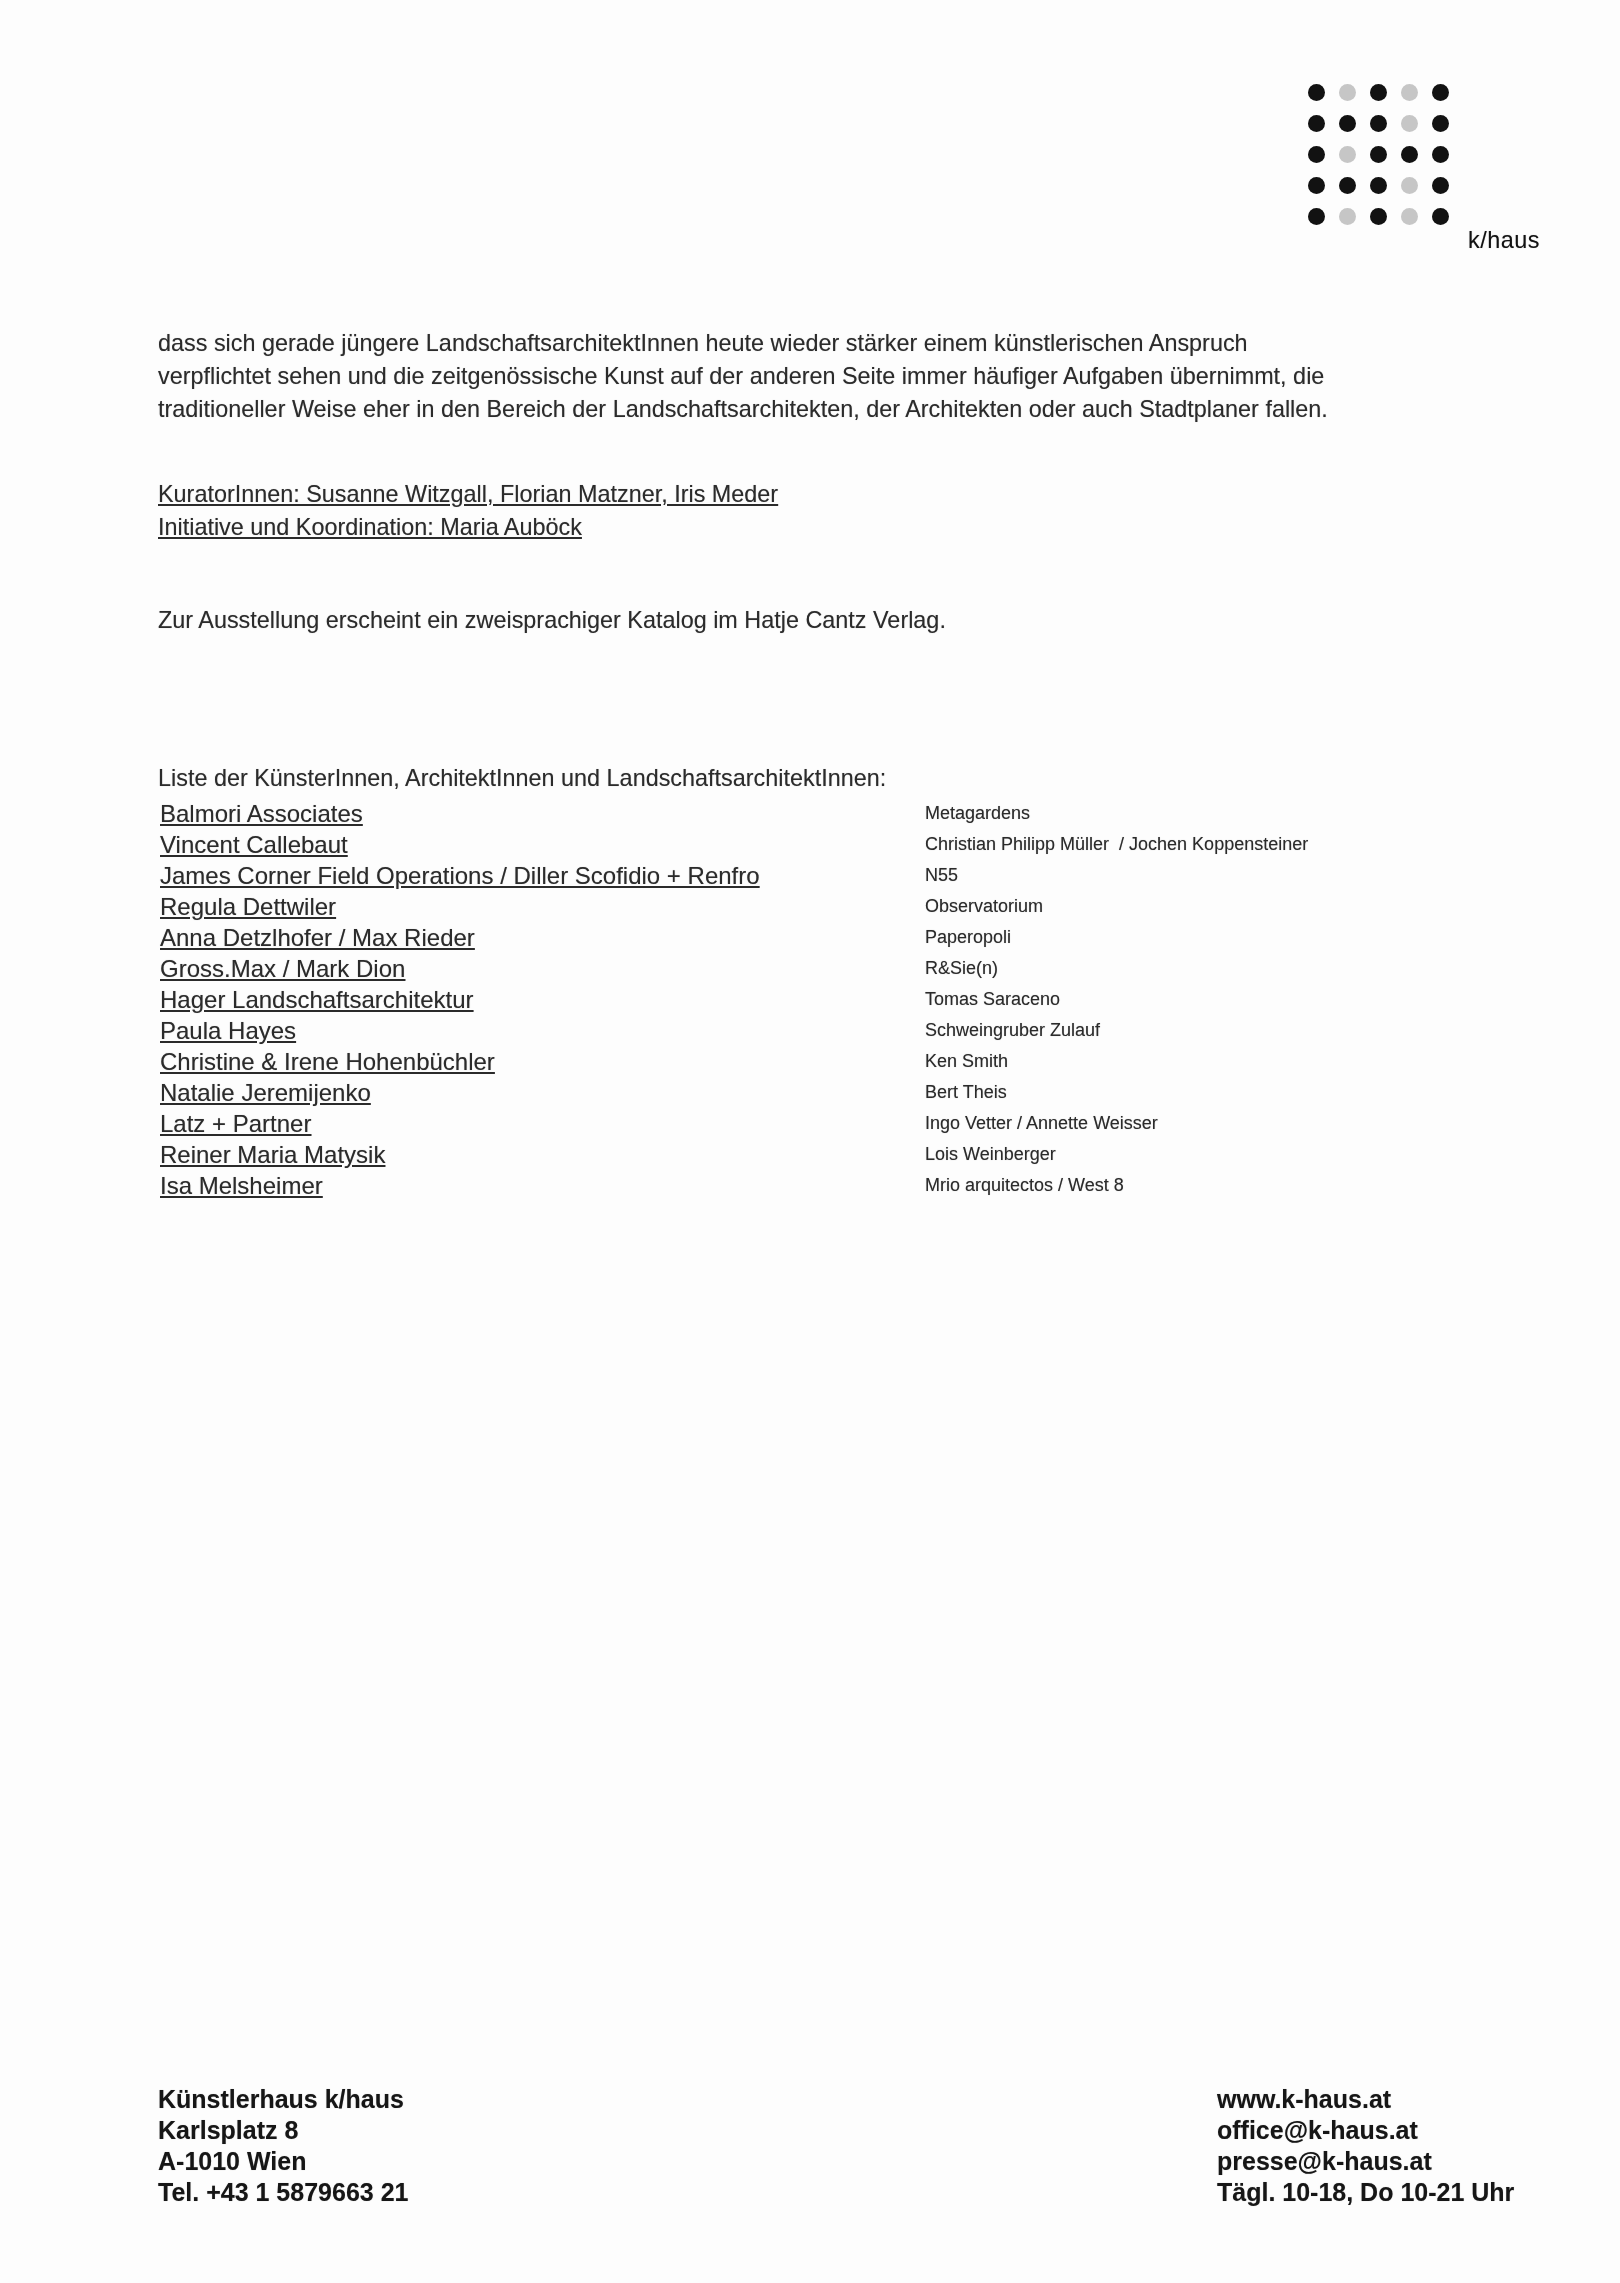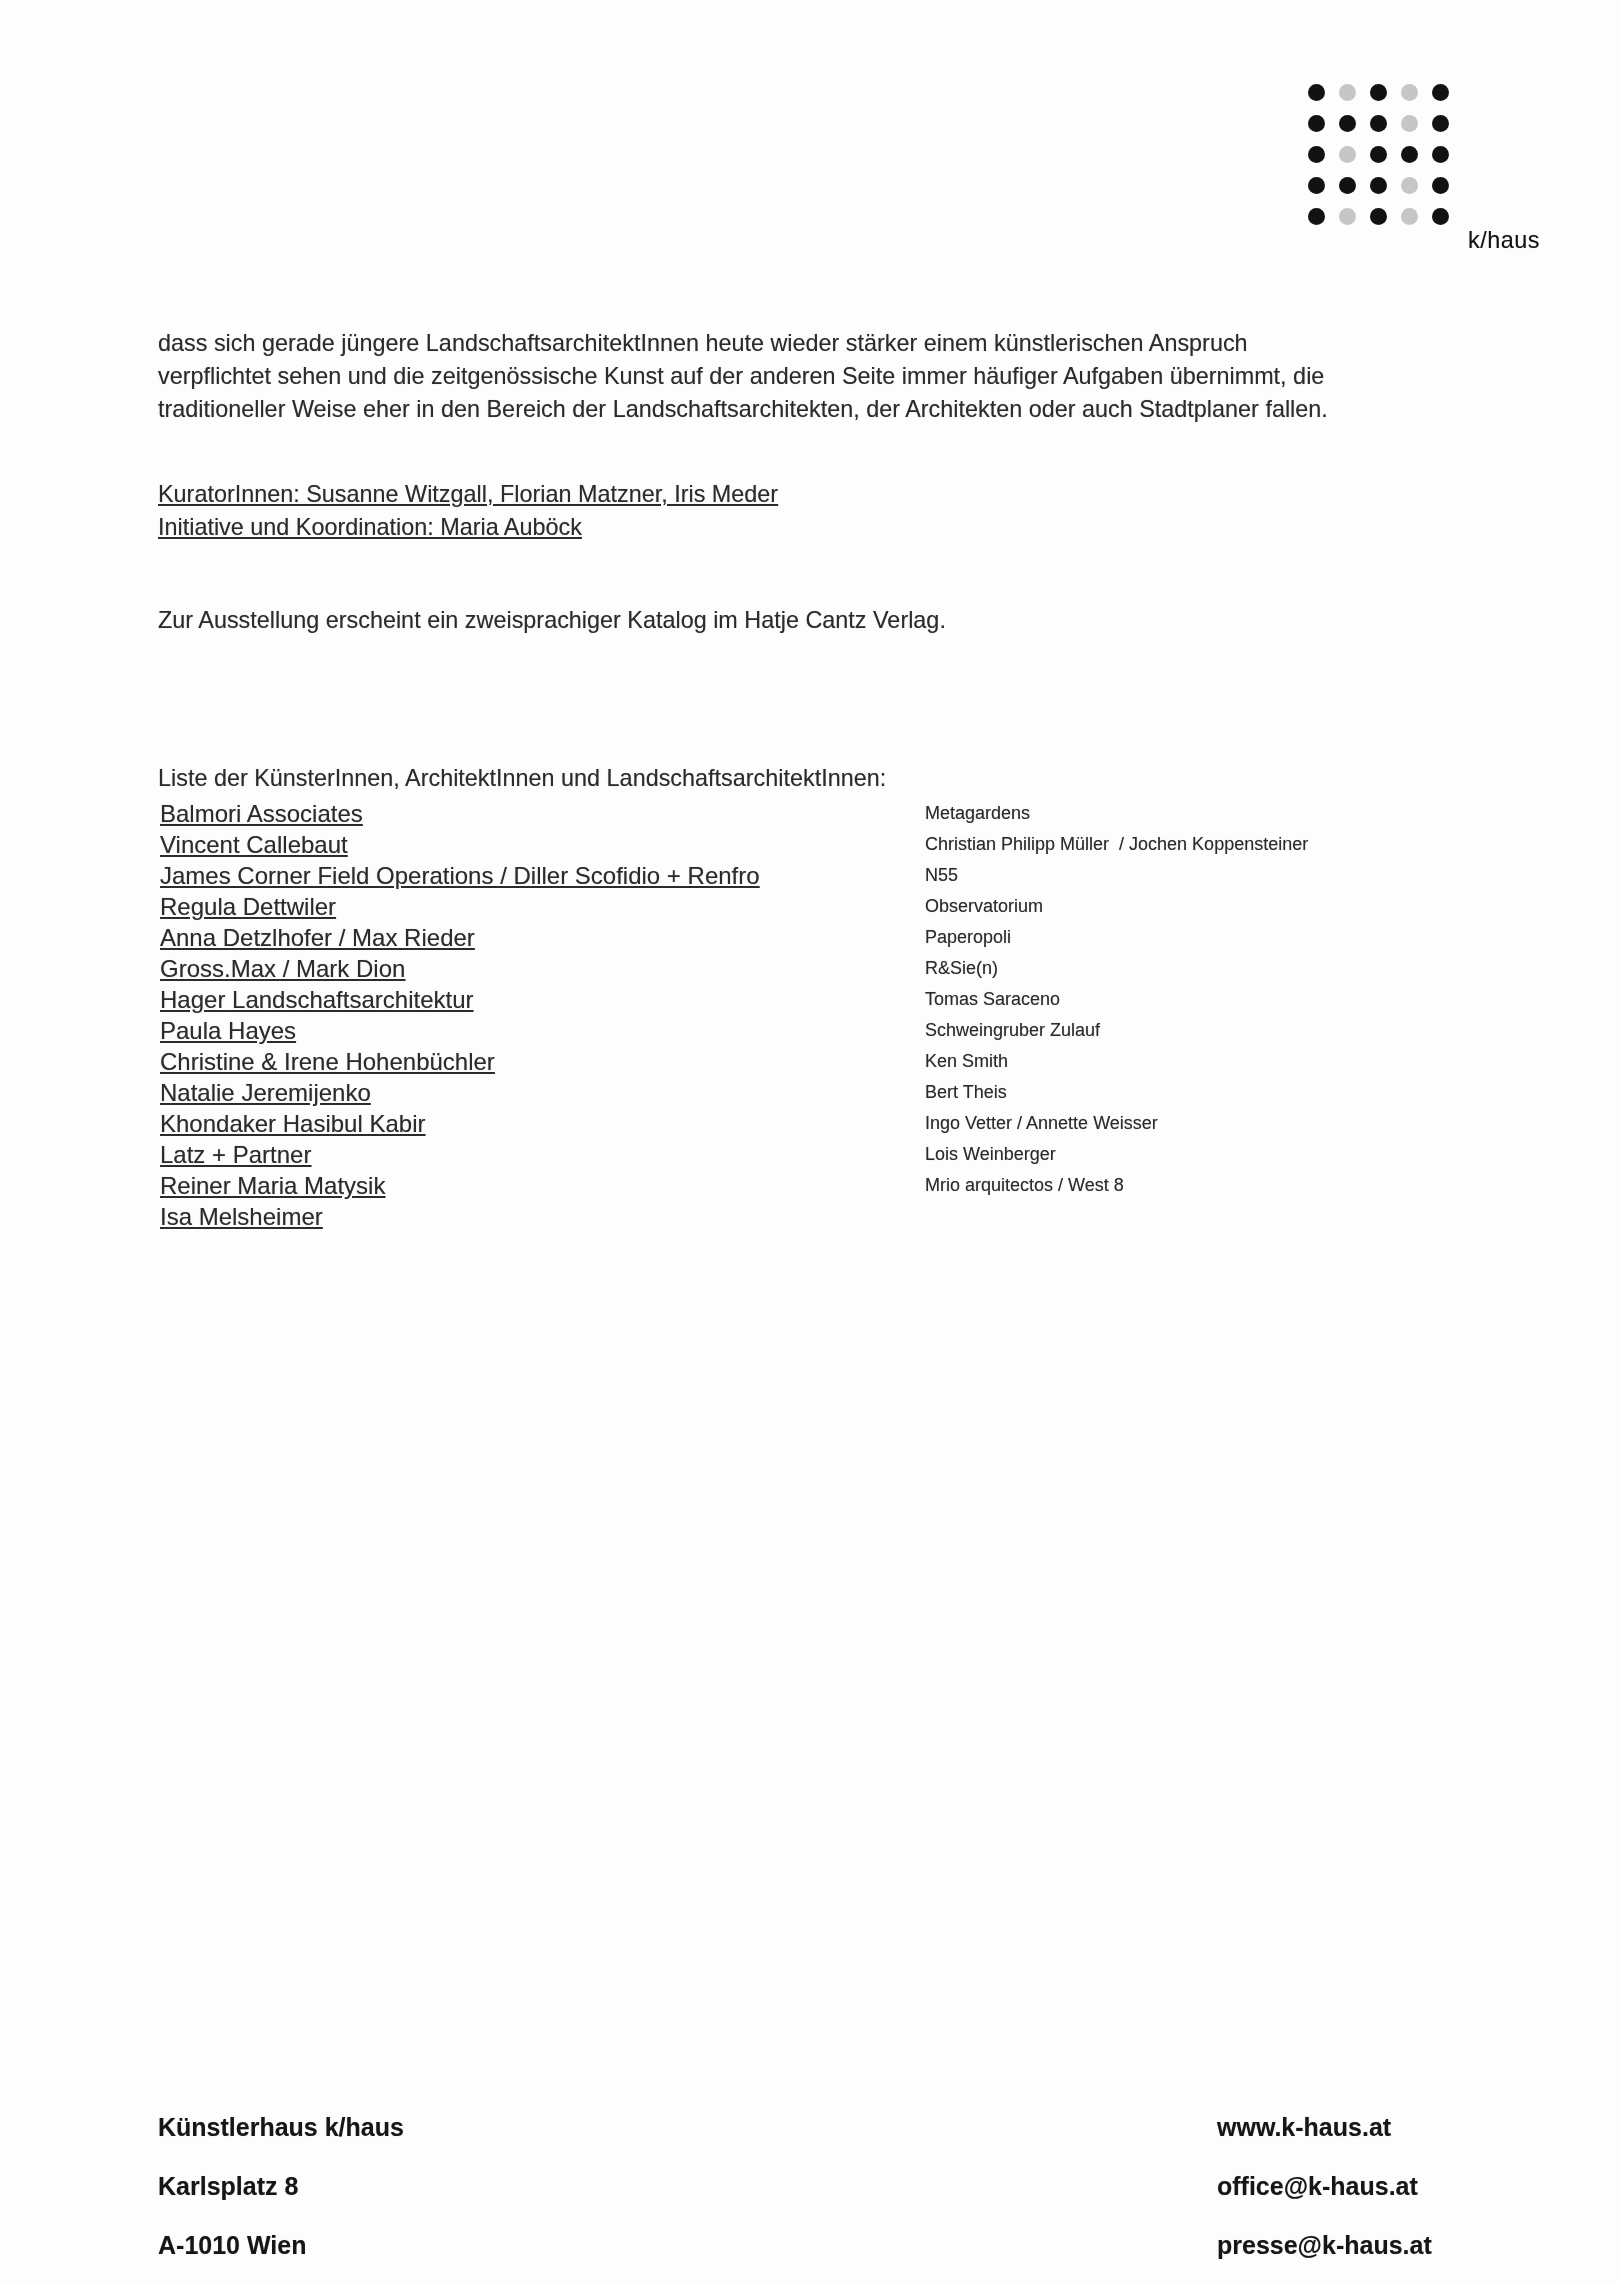--- a/index.html
+++ b/index.html
@@ -34,21 +34,21 @@
   #credits{position:absolute; left:158px; top:478px; font-size:23.4px;}
   #credits .text-line{line-height:33px; white-space:pre-wrap;text-decoration:underline;}
   #catalog{position:absolute; left:158px; top:604px; font-size:23.4px; line-height:33px;}
   #list-heading{position:absolute; left:158px; top:730px; font-size:23.4px; line-height:33px;margin-top:32px;}
   #col-left{position:absolute; left:160px; top:798px; font-size:24px;text-decoration:underline;}
   #col-right{position:absolute; left:925px; top:798px; font-size:18px;}
   .list-line{line-height:31px; white-space:pre-wrap;}
   
   #footer-left{position:absolute; left:158px; top:2084px; font-size:25px; font-weight:bold; color:var(--footer-text,#161616);}
   #footer-right{position:absolute; left:1217px; top:2084px; font-size:25px; font-weight:bold; color:var(--footer-text,#161616);}
-  .footer-line{line-height:31px; white-space:pre-wrap;margin-top:28px;}
+  .footer-line{line-height:31px; white-space:pre-wrap;}
 </style>
 </head>
 <body>
 
 <div class="page">
 
   <div id="logo-dots">
       <div class="dot dot-black"></div>
       <div class="dot dot-gray"></div>
       <div class="dot dot-black"></div>
@@ -96,21 +96,20 @@
       <div class="list-line">Balmori Associates</div>
       <div class="list-line">Vincent Callebaut</div>
       <div class="list-line">James Corner Field Operations / Diller Scofidio + Renfro</div>
       <div class="list-line">Regula Dettwiler</div>
       <div class="list-line">Anna Detzlhofer / Max Rieder</div>
       <div class="list-line">Gross.Max / Mark Dion</div>
       <div class="list-line">Hager Landschaftsarchitektur</div>
       <div class="list-line">Paula Hayes</div>
       <div class="list-line">Christine &amp; Irene Hohenbüchler</div>
       <div class="list-line">Natalie Jeremijenko</div>
-      <div class="list-line">Khondaker Hasibul Kabir</div>
       <div class="list-line">Latz + Partner</div>
       <div class="list-line">Reiner Maria Matysik</div>
       <div class="list-line">Isa Melsheimer</div>
     </div>
   <div id="col-right" class="scan">
       <div class="list-line">Metagardens</div>
       <div class="list-line">Christian Philipp Müller  / Jochen Koppensteiner</div>
       <div class="list-line">N55</div>
       <div class="list-line">Observatorium</div>
       <div class="list-line">Paperopoli</div>

